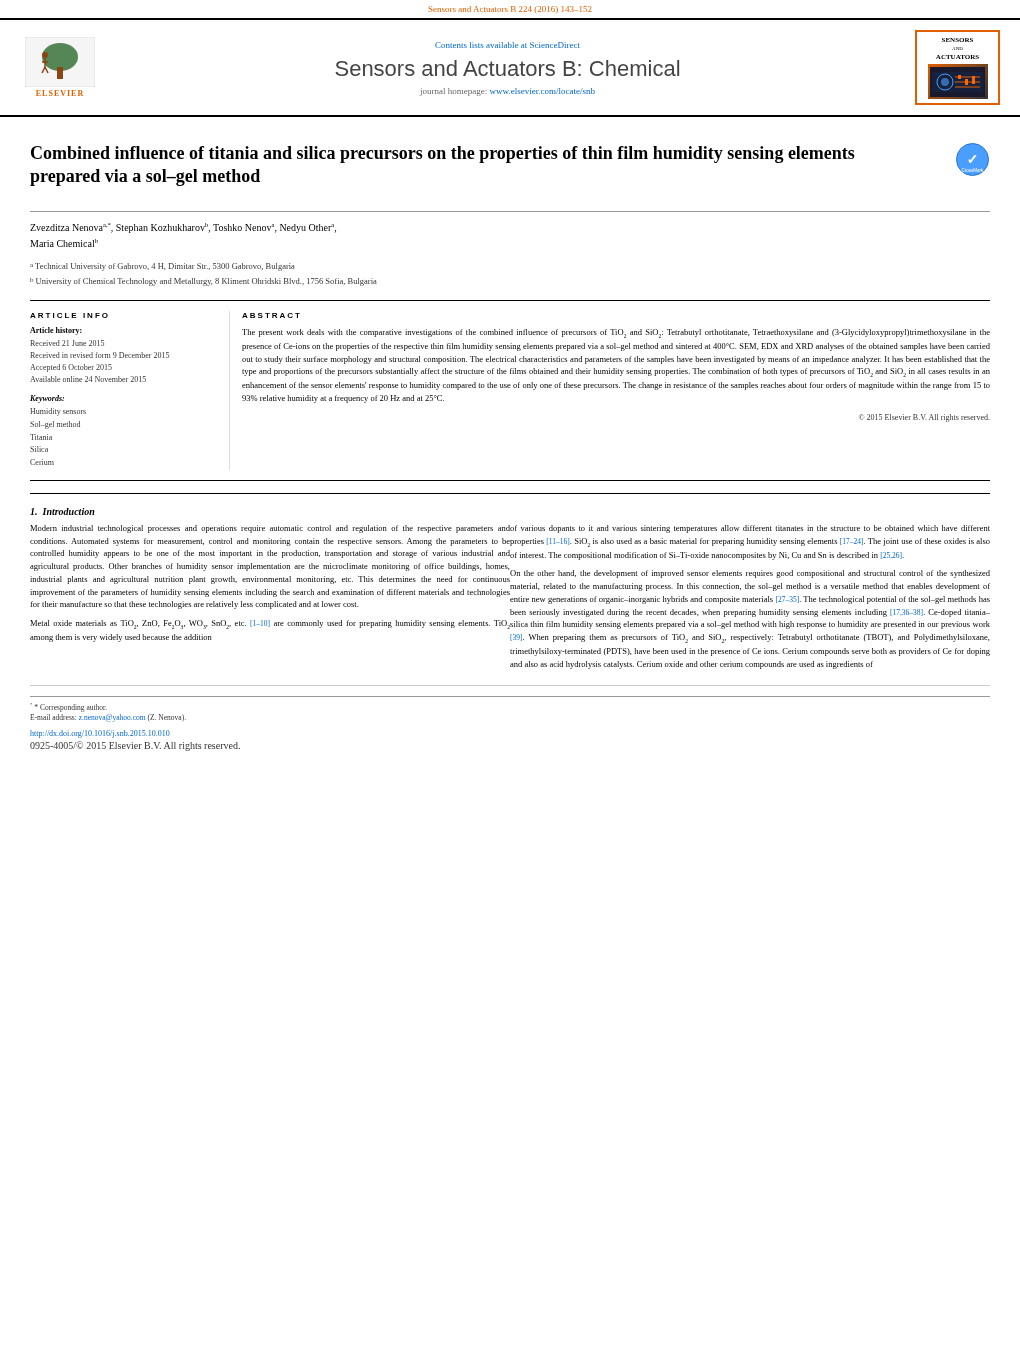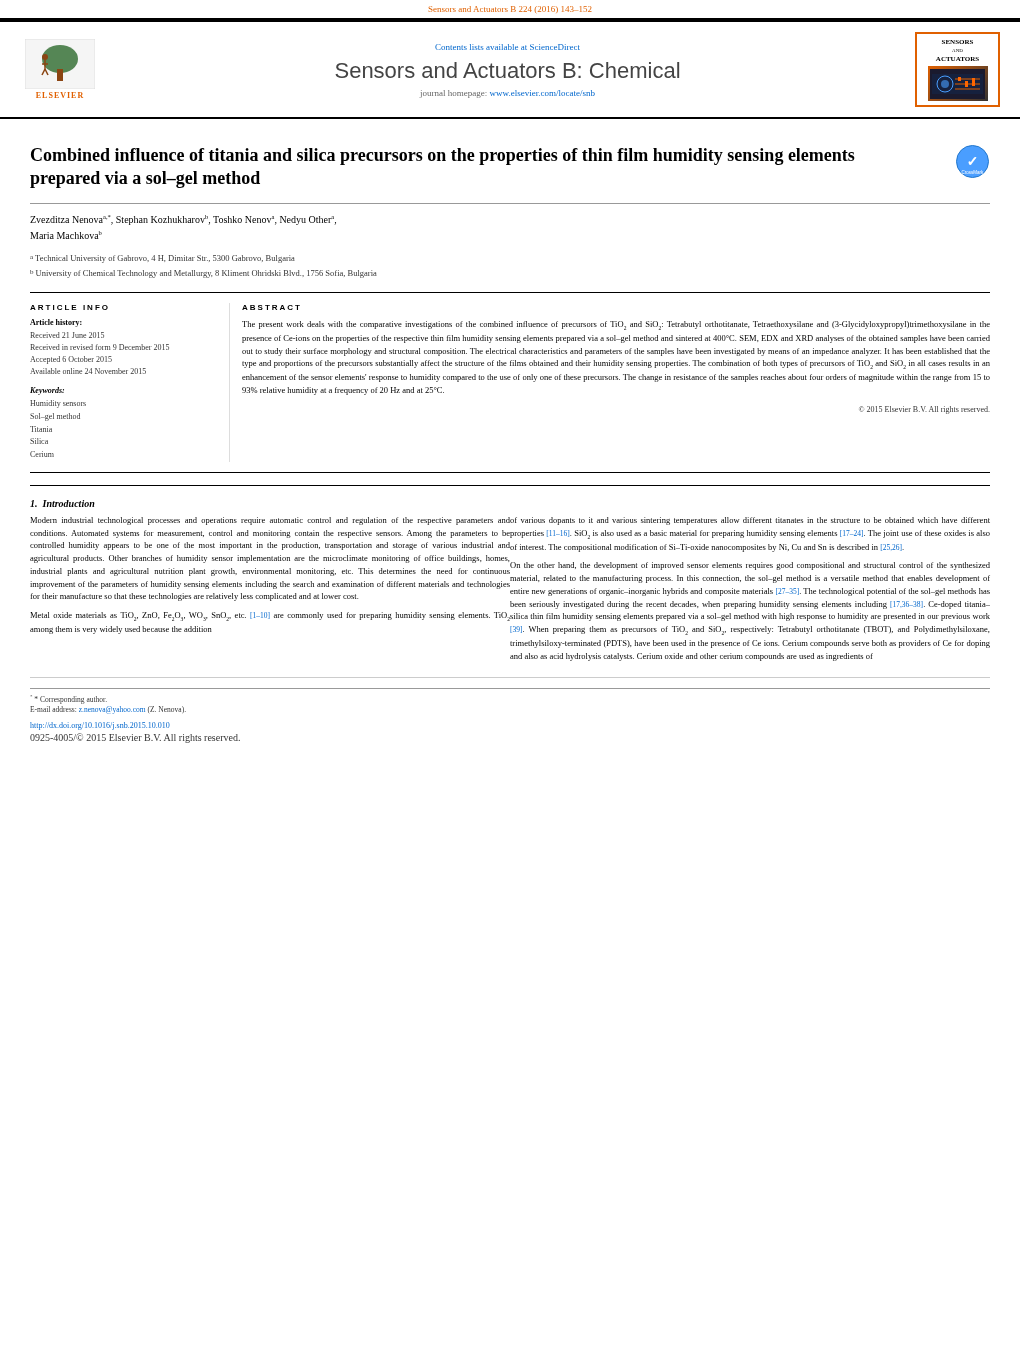--- a/index.html
+++ b/index.html
@@ -15,21 +15,21 @@
     .page-wrapper {
       width: 1020px;
       min-height: 1351px;
       background: #fff;
       padding: 0;
     }
 
     
     .top-bar {
       background: #fff;
-      border-bottom: 4px solid #000000;
+      border-bottom: 2px solid #000000;
       padding: 4px 0;
       text-align: center;
     }
 
     
     .journal-header {
       display: flex;
       align-items: center;
       justify-content: space-between;
       padding: 10px 20px;
@@ -101,21 +101,21 @@
       color: white;
       font-size: 5px;
     }
 
     .content-area {
       padding: 10px 30px;
     }
 
     
     .article-title-section {
-      padding: 15px 0 12px 0;
+      padding: 15px 0 22px 0;
       border-bottom: 1px solid #999;
       display: flex;
       align-items: flex-start;
       justify-content: space-between;
       gap: 41px;
     }
     .article-title {
       font-size: 18px;
       font-weight: bold;
       color: #000;
@@ -358,21 +358,21 @@
         <text x="17.5" y="22" text-anchor="middle" fill="white" font-size="14" font-weight="bold" font-family="Arial">✓</text>
         <text x="17.5" y="30" text-anchor="middle" fill="white" font-size="4.5" font-family="Arial">CrossMark</text>
       </svg>
     </div>
 
     <div class="authors">
       <span class="name">Zvezditza Nenova</span><sup>a,*</sup>,
       <span class="name">Stephan Kozhukharov</span><sup>b</sup>,
       <span class="name">Toshko Nenov</span><sup>a</sup>,
       <span class="name">Nedyu Other</span><sup>a</sup>,<br>
-      <span class="name">Maria Machkova</span><sup>b</sup>
+      <span class="name">Maria Chemical</span><sup>b</sup>
     </div>
 
     <div class="affiliations">
       <div class="affiliation-item">
         <sup class="aff-super">a</sup>
         <span>Technical University of Gabrovo, 4 H, Dimitar Str., 5300 Gabrovo, Bulgaria</span>
       </div>
       <div class="affiliation-item">
         <sup class="aff-super">b</sup>
         <span>University of Chemical Technology and Metallurgy, 8 Kliment Ohridski Blvd., 1756 Sofia, Bulgaria</span>

